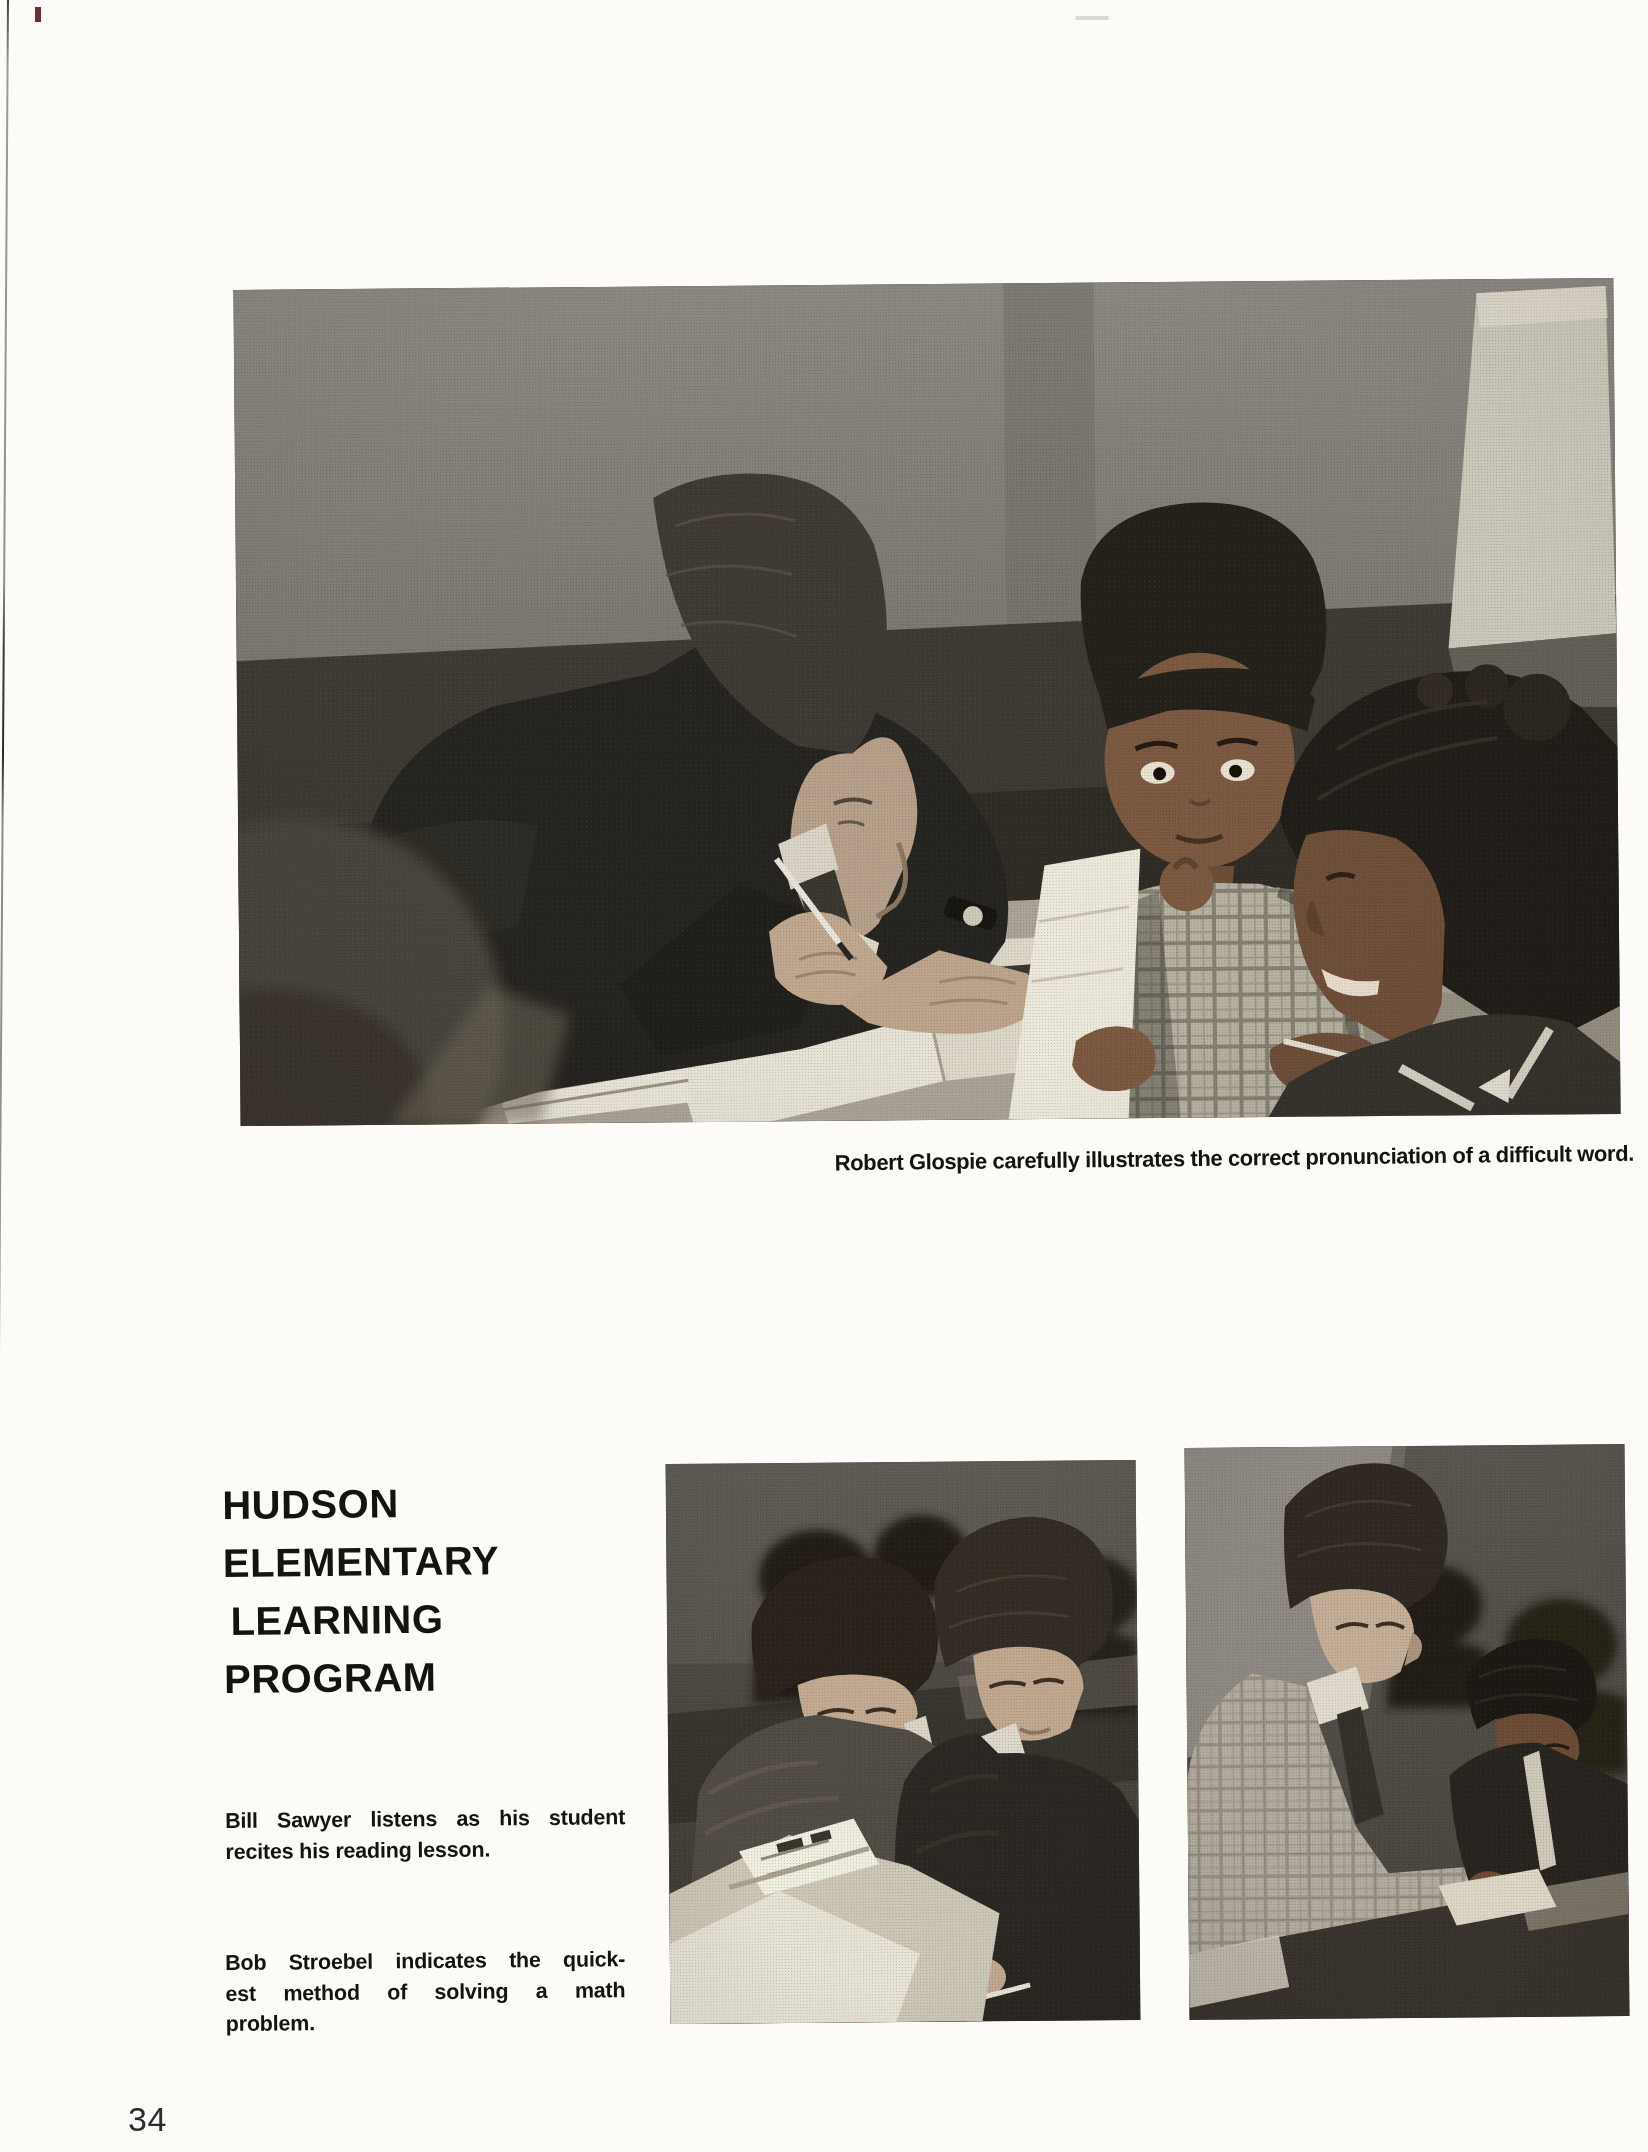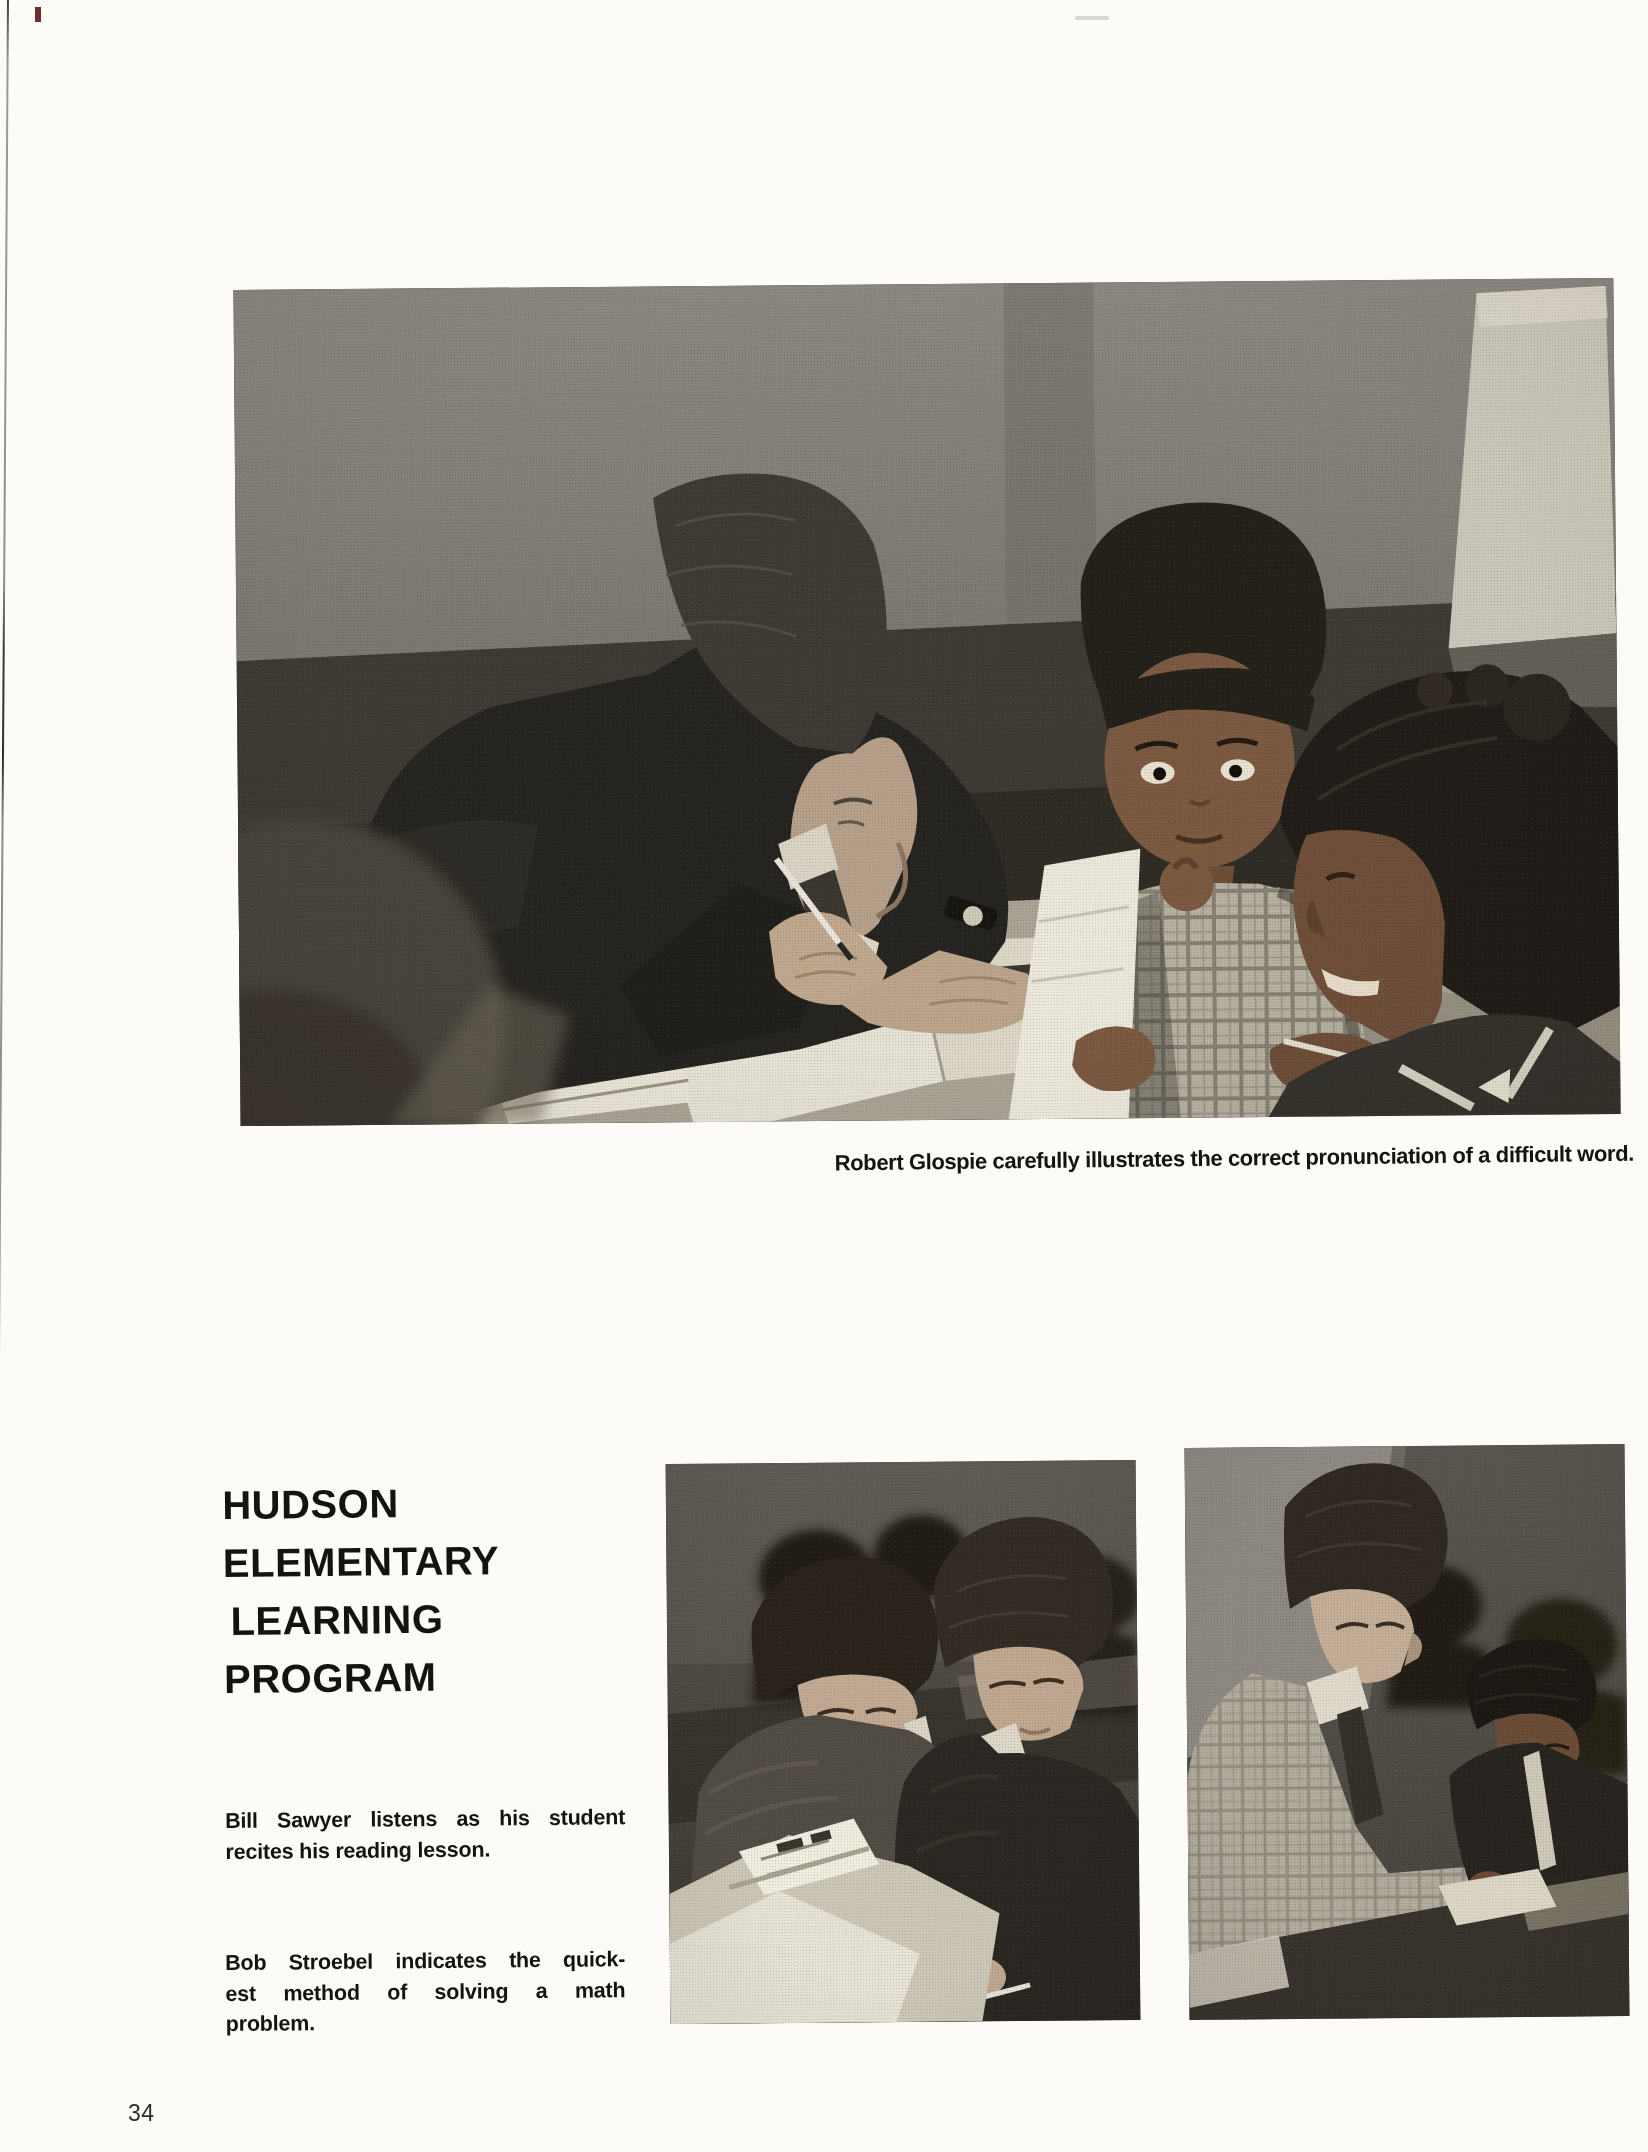--- a/index.html
+++ b/index.html
@@ -50,21 +50,21 @@
     position:absolute;left:225px;width:400px;
     font-size:21.5px;font-weight:bold;line-height:30.5px;letter-spacing:-0.2px;
     transform:rotate(-0.55deg);transform-origin:0 0;
   }
   #cap-bill{top:1806px;}
   #cap-bob{top:1948px;}
   .jl{text-align:justify;text-align-last:justify;white-space:nowrap;}
   .jl-last{text-align:left;}
   .page-number{
     position:absolute;left:128px;top:2100px;
-    font-size:23px;font-weight:400;color:#2d2c2a;letter-spacing:0.5px;
+    font-size:34px;font-weight:400;color:#2d2c2a;letter-spacing:0.5px;
   }
 </style>
 </head>
 <body>
 
 <div class="edge-line"></div>
 <div class="reg-mark"></div>
 <div class="smudge"></div>
 
 <div class="photo" id="photo-main" role="img" aria-label="Teacher Robert Glospie writes at a table while two elementary students watch">

